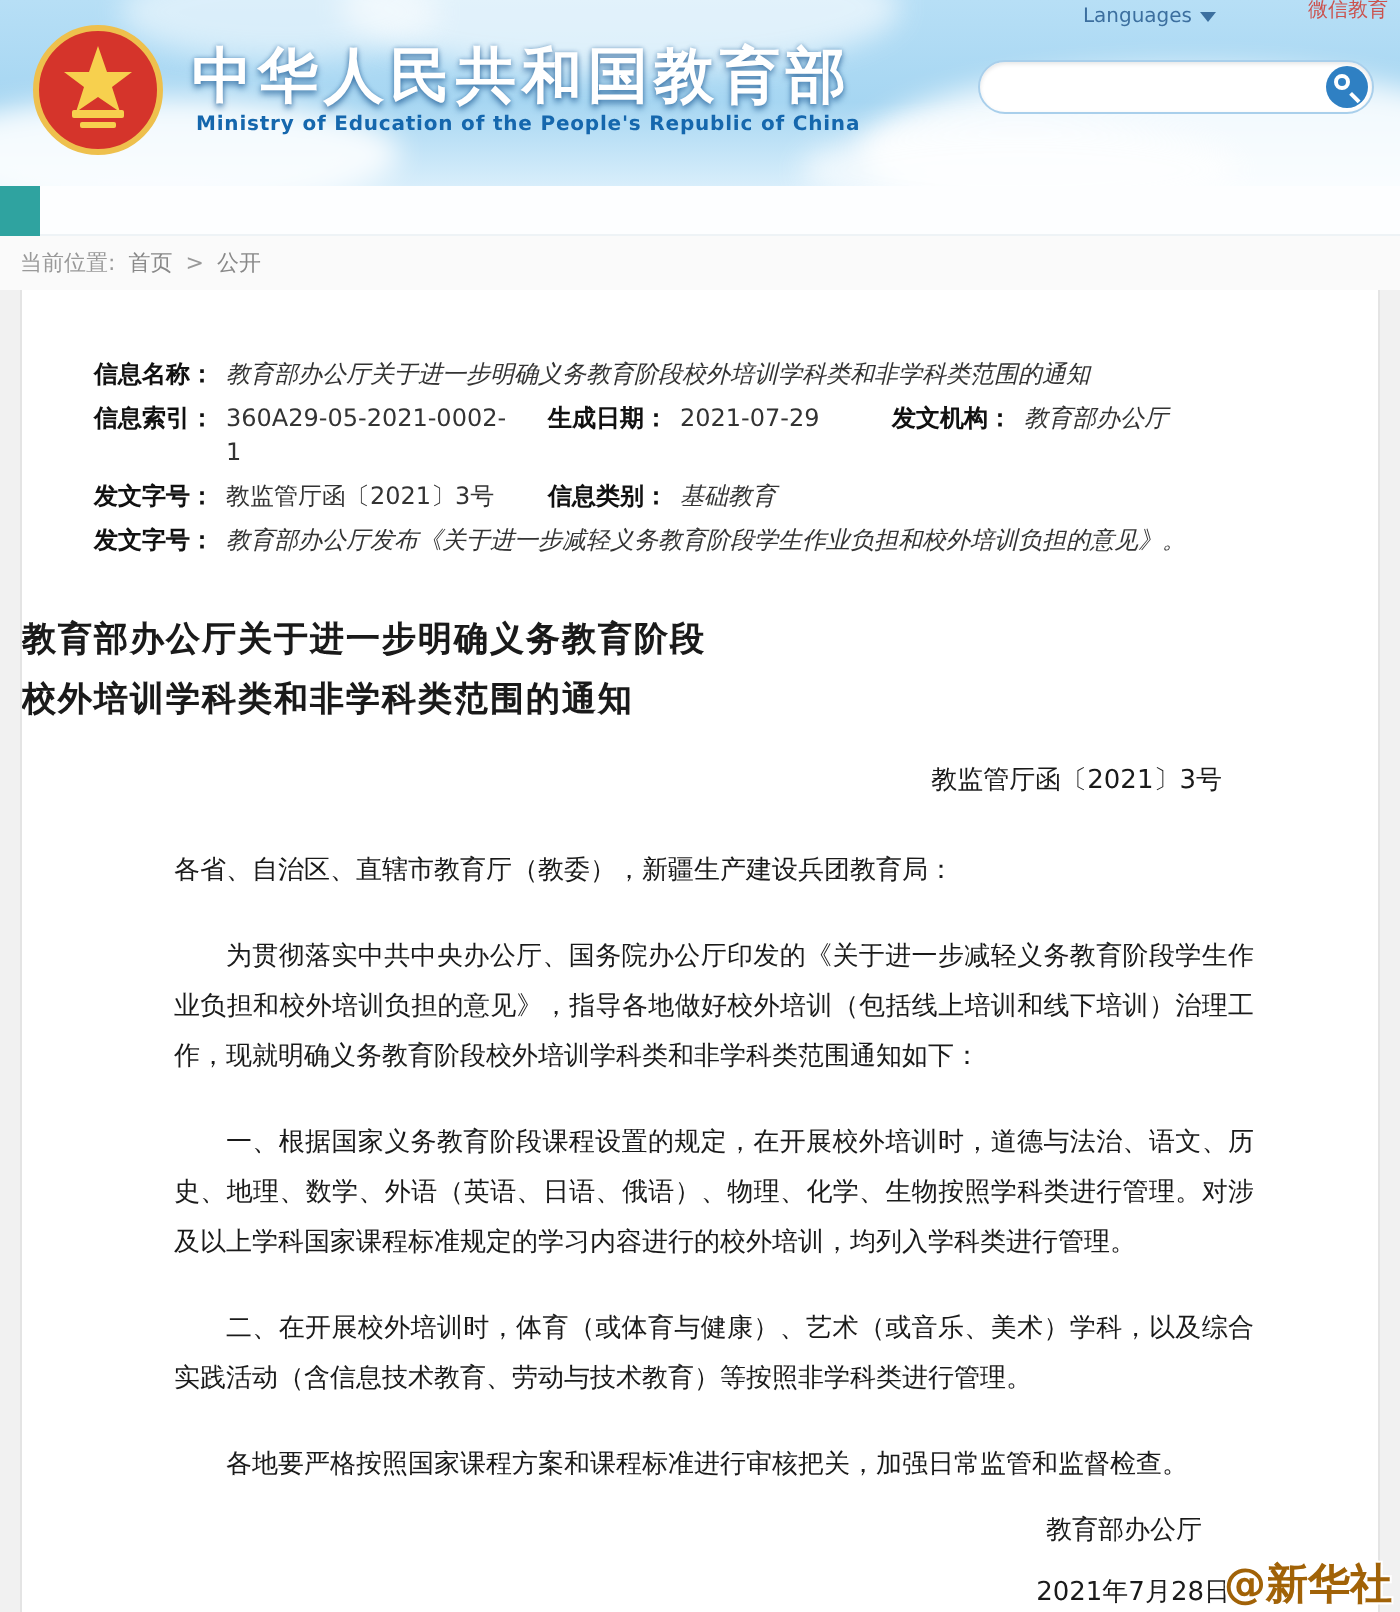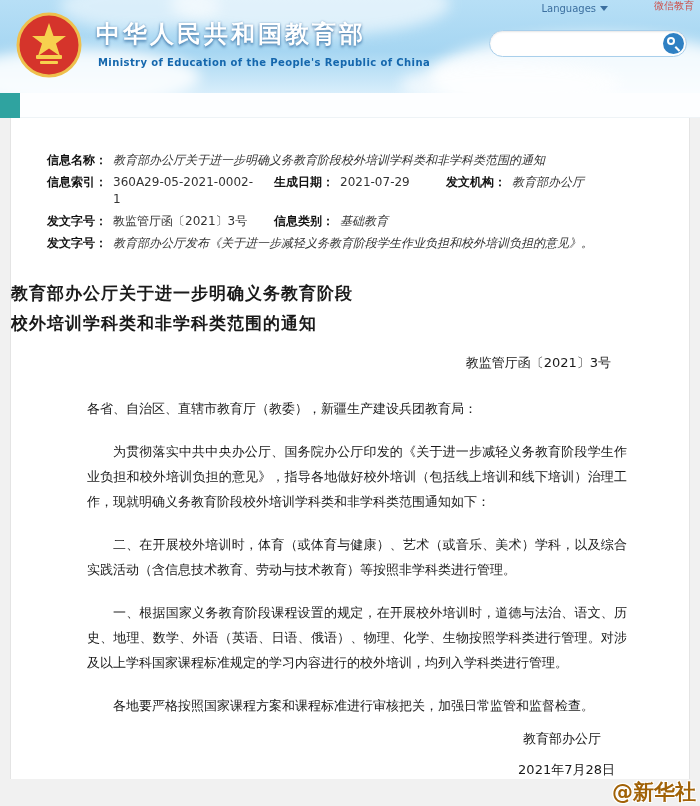--- a/index.html
+++ b/index.html
@@ -39,21 +39,21 @@
     position: absolute;
     left: 16px; top: 12px;
     width: 66px; height: 66px;
     z-index: 3;
   }
   .site-title {
     position: absolute;
     left: 96px; top: 18px;
     z-index: 3;
     color: #ffffff;
-    font-size: 24px;
+    font-size: 30px;
     font-weight: 700;
     letter-spacing: 3px;
     text-shadow: 0 2px 3px rgba(16, 78, 139, .6), 0 0 2px rgba(16,78,139,.4);
     white-space: nowrap;
   }
   .site-subtitle {
     position: absolute;
     left: 98px; top: 57px;
     z-index: 3;
     color: #1567ad;
@@ -271,20 +271,26 @@
       <button class="search-btn">
         <span class="mag"></span>
       </button>
     </div>
   </div>
 
   <div class="subnav">
     <div class="nav-accent"></div>
   </div>
 
+  <div class="breadcrumb">
+    <span>当前位置:</span>
+    <a>首页</a>
+    <span>&gt;</span>
+    <a>公开</a>
+  </div>
 
   <div class="content">
 
     <div class="meta">
       <div class="meta-row">
         <span class="m-label">信息名称：</span>
         <span class="m-rest">教育部办公厅关于进一步明确义务教育阶段校外培训学科类和非学科类范围的通知</span>
       </div>
       <div class="meta-row">
         <span class="m-label">信息索引：</span>
@@ -309,22 +315,22 @@
     <div class="doc-title">
       <div>教育部办公厅关于进一步明确义务教育阶段</div>
       <div>校外培训学科类和非学科类范围的通知</div>
     </div>
 
     <div class="doc-no">教监管厅函〔2021〕3号</div>
 
     <div class="doc-body">
       <div class="salutation">各省、自治区、直辖市教育厅（教委），新疆生产建设兵团教育局：</div>
       <p class="para">为贯彻落实中共中央办公厅、国务院办公厅印发的《关于进一步减轻义务教育阶段学生作业负担和校外培训负担的意见》，指导各地做好校外培训（包括线上培训和线下培训）治理工作，现就明确义务教育阶段校外培训学科类和非学科类范围通知如下：</p>
+      <p class="para">一、根据国家义务教育阶段课程设置的规定，在开展校外培训时，道德与法治、语文、历史、地理、数学、外语（英语、日语、俄语）、物理、化学、生物按照学科类进行管理。对涉及以上学科国家课程标准规定的学习内容进行的校外培训，均列入学科类进行管理。</p>
       <p class="para">二、在开展校外培训时，体育（或体育与健康）、艺术（或音乐、美术）学科，以及综合实践活动（含信息技术教育、劳动与技术教育）等按照非学科类进行管理。</p>
-      <p class="para">一、根据国家义务教育阶段课程设置的规定，在开展校外培训时，道德与法治、语文、历史、地理、数学、外语（英语、日语、俄语）、物理、化学、生物按照学科类进行管理。对涉及以上学科国家课程标准规定的学习内容进行的校外培训，均列入学科类进行管理。</p>
       <p class="para">各地要严格按照国家课程方案和课程标准进行审核把关，加强日常监管和监督检查。</p>
     </div>
 
     <div class="doc-body signoff">教育部办公厅</div>
     <div class="doc-body sign-date">2021年7月28日</div>
   </div>
 
   <div class="wm-bottom">@新华社</div>
 
 </div>

